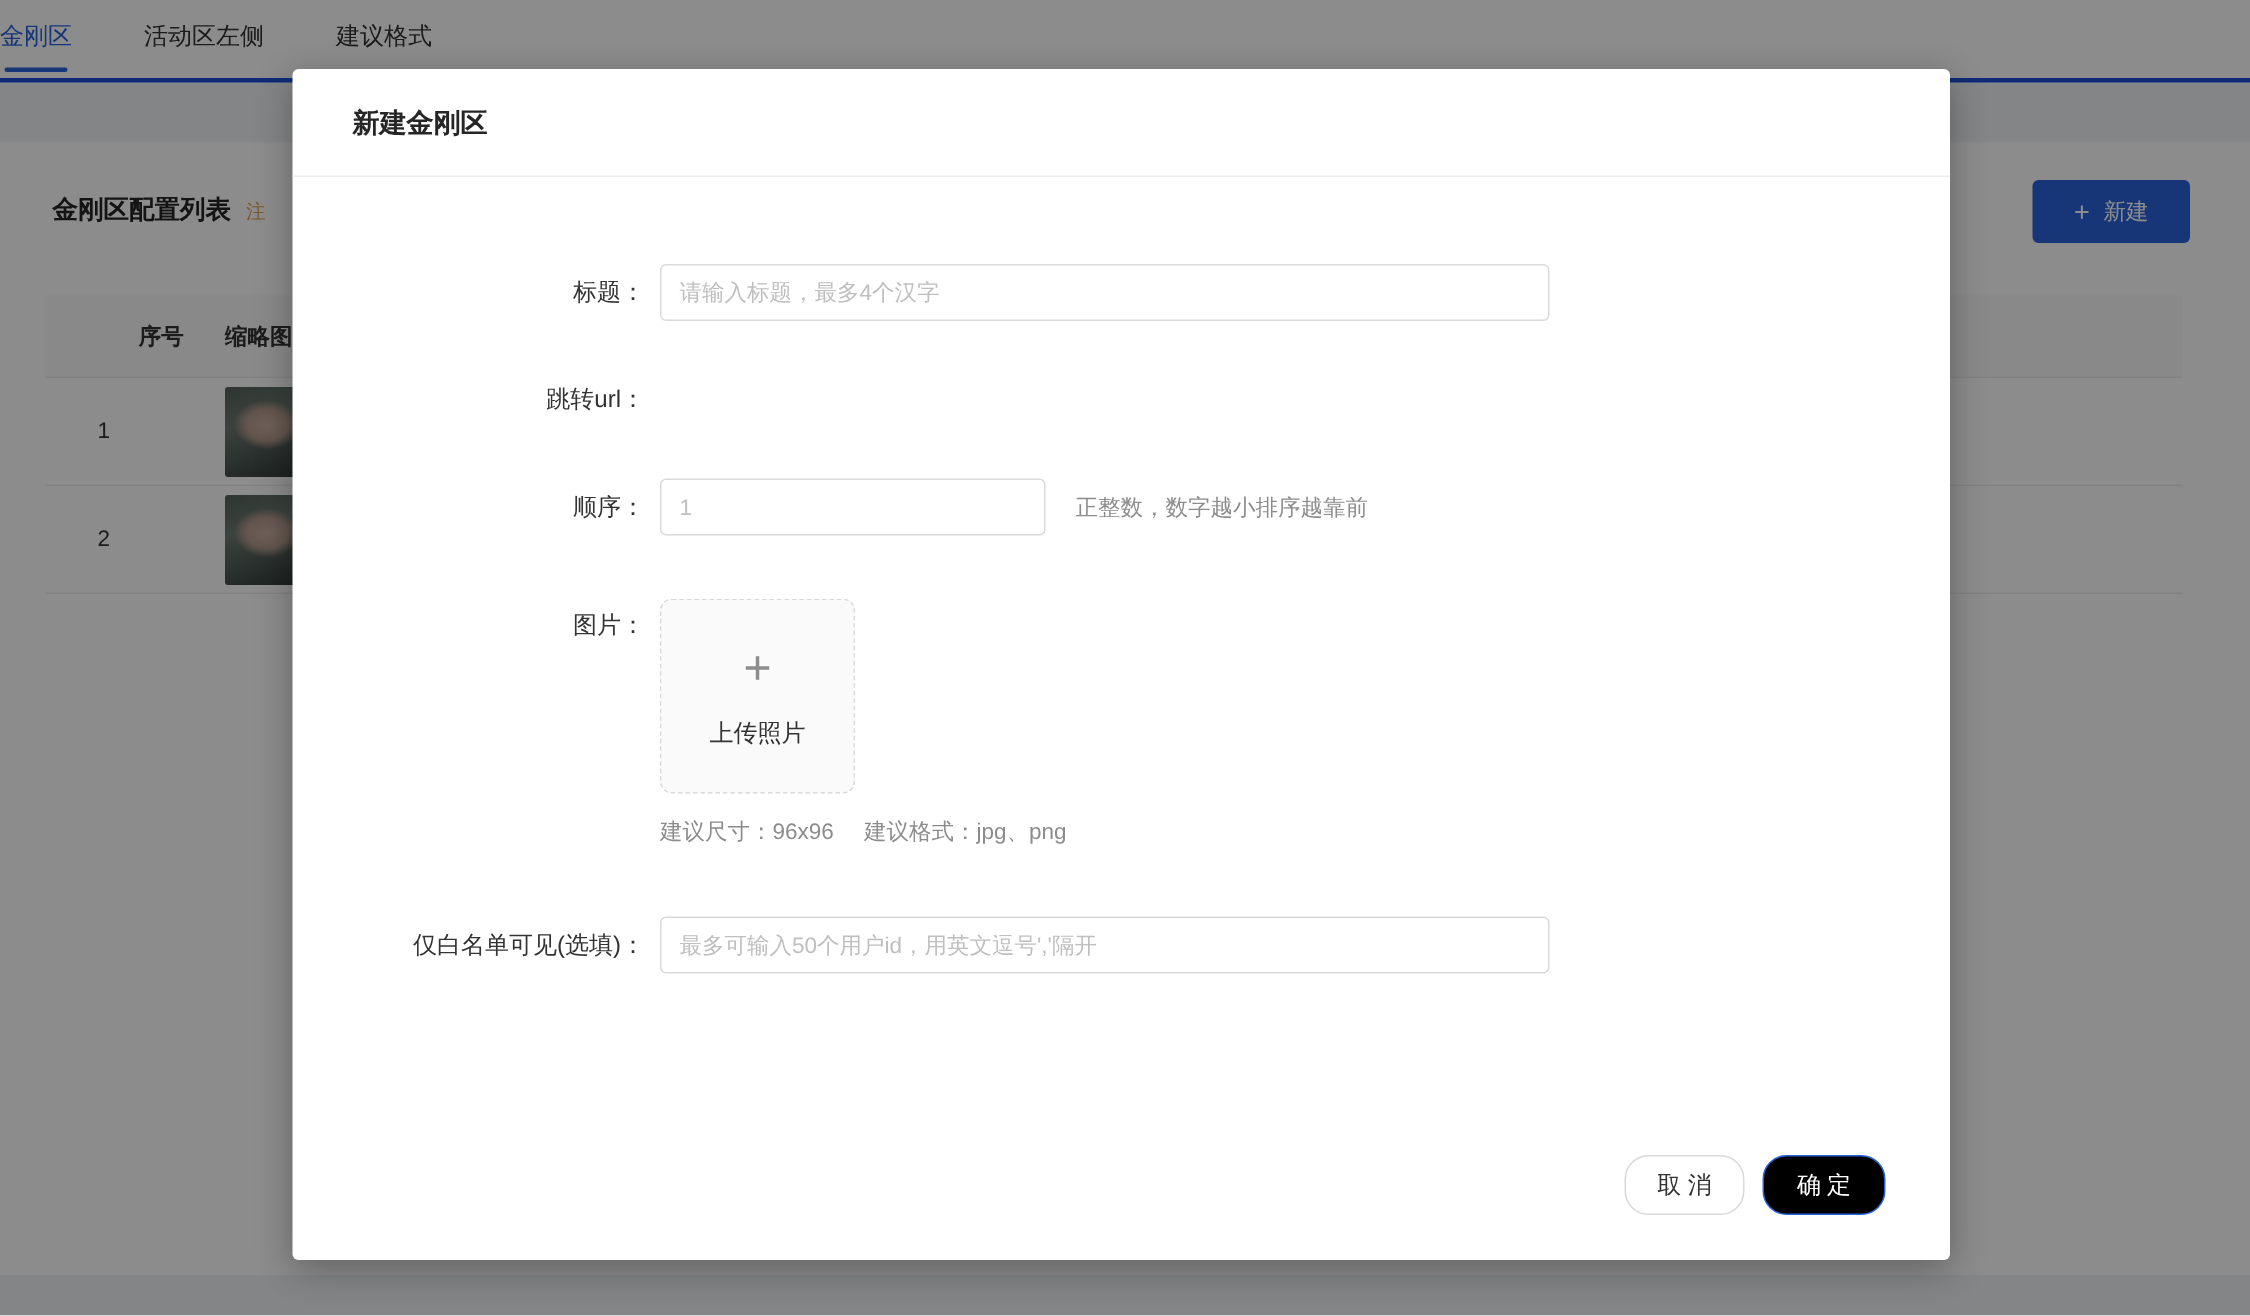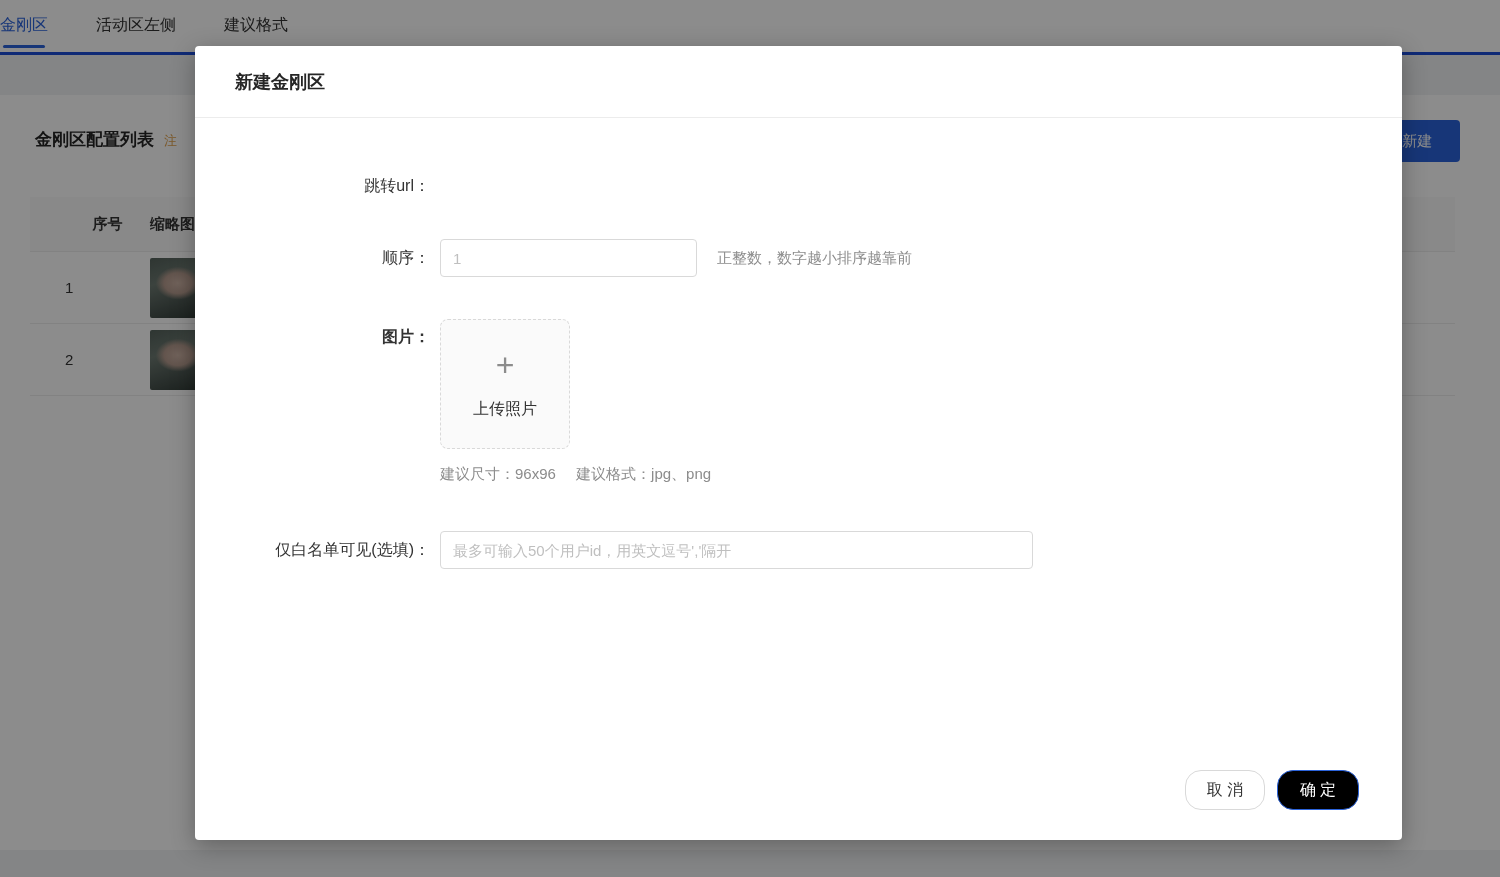--- a/index.html
+++ b/index.html
@@ -29,29 +29,29 @@
   .td-index { width:120px; padding-left:35px; font-size:15px; color:#333; }
   .thumb { width:56px; height:60px; border-radius:2px;
            background:
              radial-gradient(ellipse 55% 38% at 50% 42%, #cdb3a5 0%, #b49a8d 45%, rgba(0,0,0,0) 72%),
              linear-gradient(160deg, #55625c 0%, #6d7a72 35%, #4a5550 70%, #2e3833 100%); }
 
   
   .overlay { position:absolute; inset:0; background:rgba(0,0,0,0.45); }
 
   
-  .modal { position:absolute; left:195px; top:46px; width:1207px; height:794px; background:#ffffff; border-radius:4px; box-shadow:0 6px 24px rgba(0,0,0,0.3); }
+  .modal { position:absolute; left:195px; top:46px; width:1105px; height:794px; background:#ffffff; border-radius:4px; box-shadow:0 6px 24px rgba(0,0,0,0.3); }
   .modal-header { height:72px; border-bottom:1px solid #ececec; display:flex; align-items:center; padding-left:40px; }
   .modal-title { font-size:18px; font-weight:bold; color:#262626; }
   .modal-body { padding-top:58px; }
 
   .form-row { display:flex; align-items:center; margin-bottom:42px; }
   .form-row.align-top { align-items:flex-start; }
   .form-label { width:245px; text-align:right; font-size:16px; color:#333; padding-right:10px; flex:none; }
-  .align-top .form-label { padding-top:8px;font-weight:bold; }
+  .align-top .form-label { padding-top:8px; }
 
   input.field { height:38px; border:1px solid #d9d9d9; border-radius:4px; padding:0 12px; font-size:15px; color:#333; outline:none; font-family:inherit; background:#fff; }
   input.field::placeholder { color:#bfbfbf; }
   .w-lg { width:593px; }
   .w-md { width:370px; }
   .w-sm { width:257px; }
   .inline-hint { font-size:15px; color:#8c8c8c; margin-left:20px; }
 
   .image-row { margin-bottom:47px; }
   .upload-box { width:130px; height:130px; border:1px dashed #d9d9d9; border-radius:8px; background:#fafafa; display:flex; flex-direction:column; align-items:center; justify-content:center; cursor:pointer; }
@@ -105,20 +105,24 @@
 <div class="overlay"></div>
 
 <div class="modal">
 
   <div class="modal-header">
     <span class="modal-title">新建金刚区</span>
   </div>
 
   <div class="modal-body">
 
+    <div class="form-row">
+      <label class="form-label">标题：</label>
+      <input class="field w-lg" type="text" placeholder="请输入标题，最多4个汉字" style="">
+    </div>
 
     <div class="form-row">
       <label class="form-label">跳转url：</label>
     </div>
 
     <div class="form-row">
       <label class="form-label">顺序：</label>
       <input class="field w-sm" type="text" placeholder="1" style="">
       <span class="inline-hint">正整数，数字越小排序越靠前</span>
     </div>

